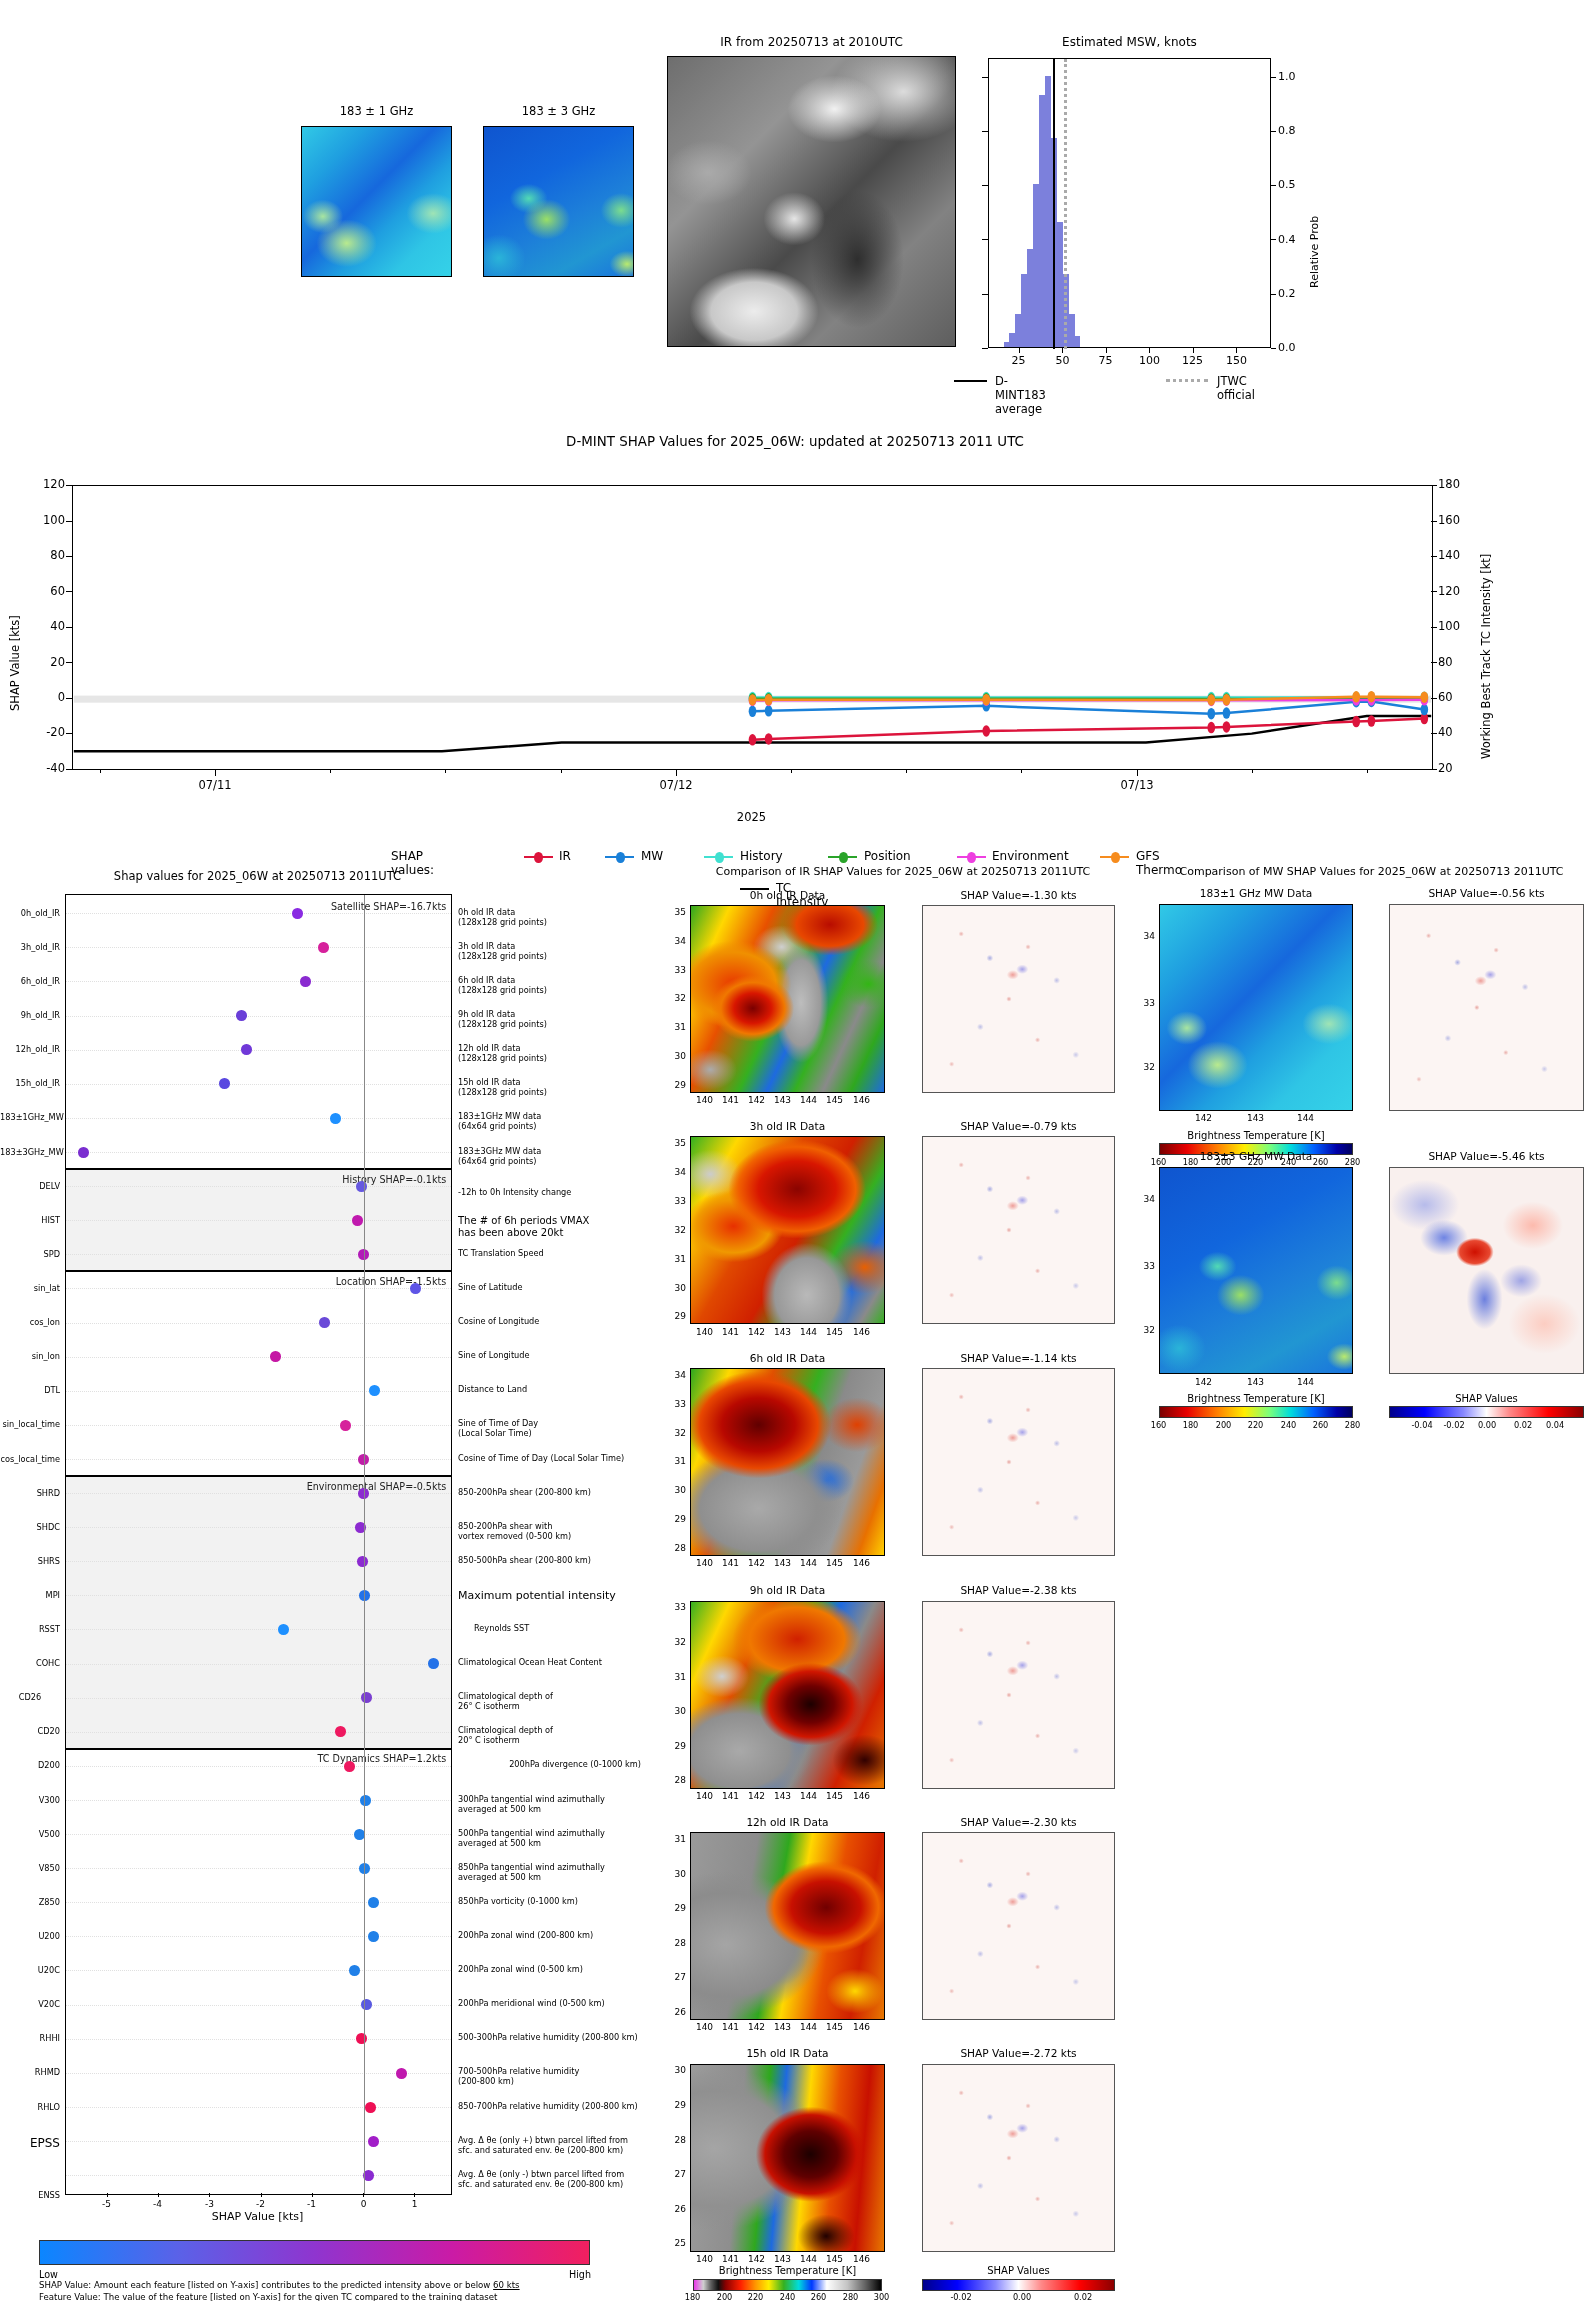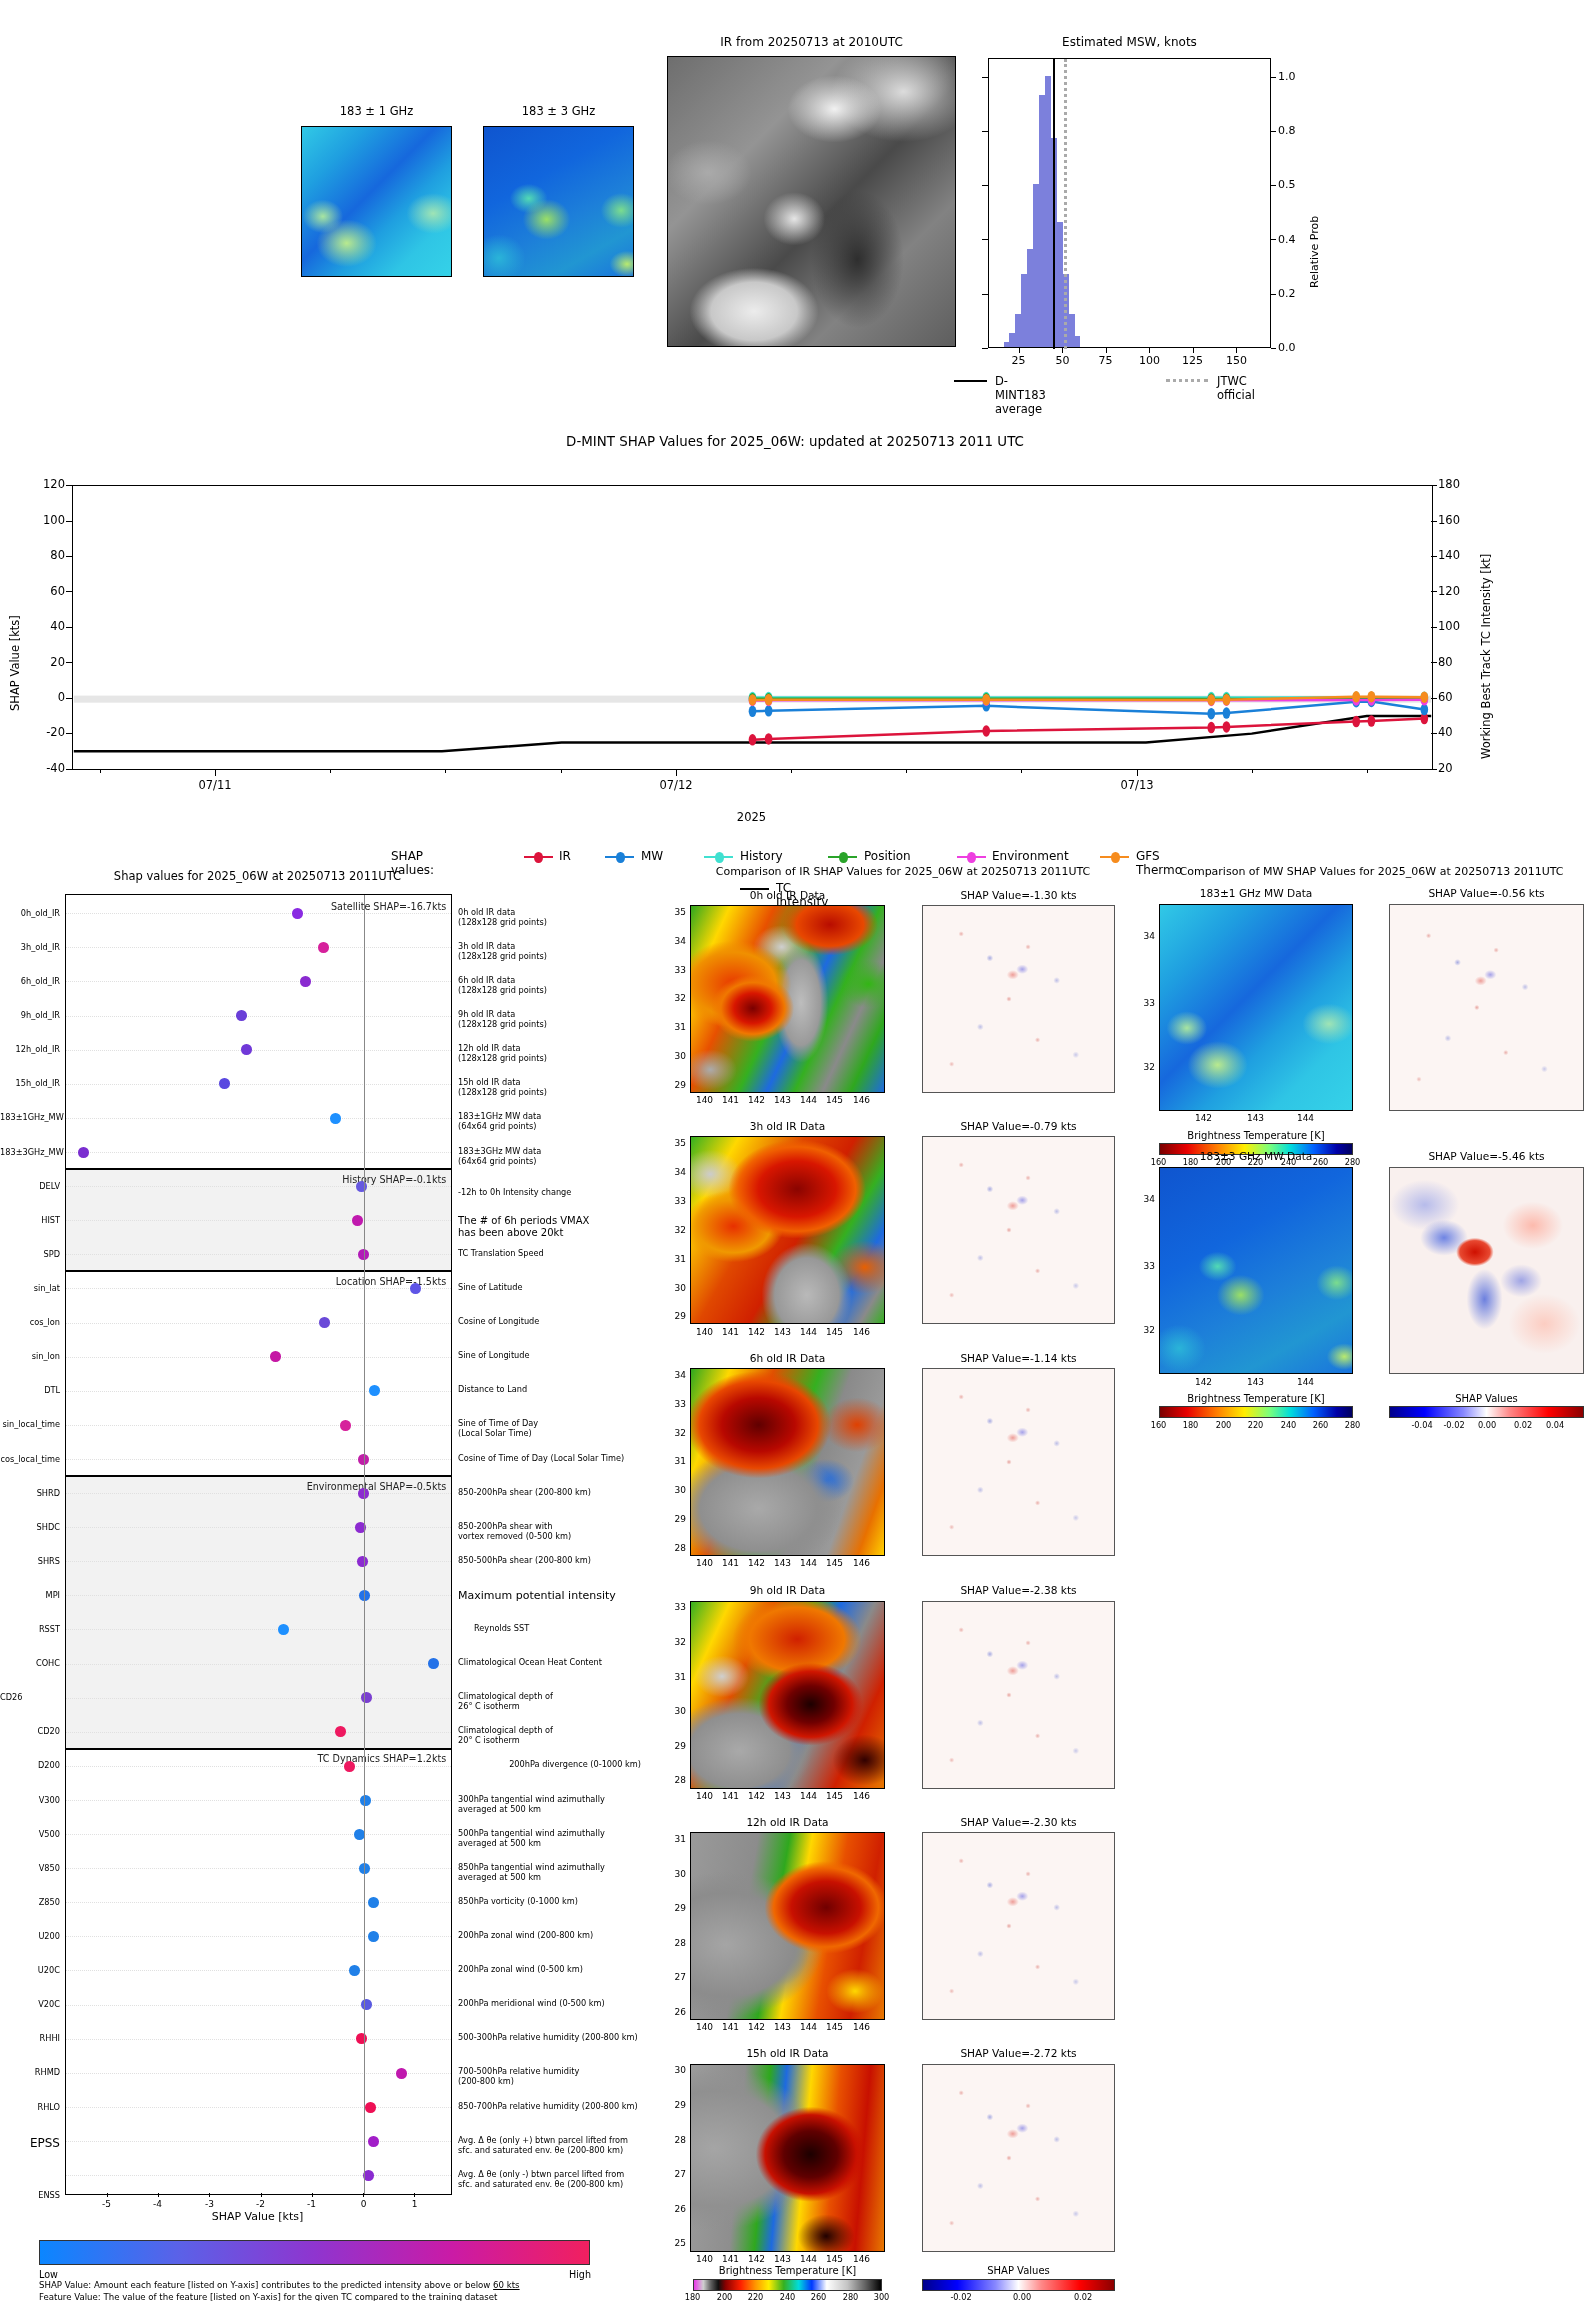--- a/index.html
+++ b/index.html
@@ -472,21 +472,21 @@
       <div style="position: absolute; left: 458px; top: 1522px; width: 183px; font-size: 8.2px; line-height: 1.18; white-space: pre-line;">850-200hPa shear with
 vortex removed (0-500 km)</div>
       <div style="position: absolute; left: 0px; top: 1556px; width: 60px; text-align: right; font-size: 8.2px; white-space: nowrap;">SHRS</div>
       <div style="position: absolute; left: 458px; top: 1556px; width: 183px; font-size: 8.2px; line-height: 1.18; white-space: pre-line;">850-500hPa shear (200-800 km)</div>
       <div style="position: absolute; left: 0px; top: 1590px; width: 60px; text-align: right; font-size: 8.2px; white-space: nowrap;">MPI</div>
       <div style="position: absolute; left: 458px; top: 1590px; width: 183px; font-size: 11px; line-height: 1.18; white-space: pre-line;">Maximum potential intensity</div>
       <div style="position: absolute; left: 0px; top: 1624px; width: 60px; text-align: right; font-size: 8.2px; white-space: nowrap;">RSST</div>
       <div style="position: absolute; left: 458px; top: 1624px; width: 183px; font-size: 8.2px; line-height: 1.18; white-space: pre-line; margin-left: 16px;">Reynolds SST</div>
       <div style="position: absolute; left: 0px; top: 1658px; width: 60px; text-align: right; font-size: 8.2px; white-space: nowrap;">COHC</div>
       <div style="position: absolute; left: 458px; top: 1658px; width: 183px; font-size: 8.2px; line-height: 1.18; white-space: pre-line;">Climatological Ocean Heat Content</div>
-      <div style="position: absolute; left: 0px; top: 1692px; width: 60px; text-align: left; font-size: 8.2px; white-space: nowrap;">CD26</div>
+      <div style="position: absolute; left: 0px; top: 1692px; width: 60px; text-align: center; font-size: 8.2px; white-space: nowrap;">CD26</div>
       <div style="position: absolute; left: 458px; top: 1692px; width: 183px; font-size: 8.2px; line-height: 1.18; white-space: pre-line;">Climatological depth of
 26° C isotherm</div>
       <div style="position: absolute; left: 0px; top: 1726px; width: 60px; text-align: right; font-size: 8.2px; white-space: nowrap;">CD20</div>
       <div style="position: absolute; left: 458px; top: 1726px; width: 183px; font-size: 8.2px; line-height: 1.18; white-space: pre-line;">Climatological depth of
 20° C isotherm</div>
       <div style="position: absolute; left: 0px; top: 1760px; width: 60px; text-align: right; font-size: 8.2px; white-space: nowrap;">D200</div>
       <div style="position: absolute; left: 458px; top: 1760px; width: 183px; font-size: 8.2px; line-height: 1.18; white-space: pre-line; text-align: right;">200hPa divergence (0-1000 km)</div>
       <div style="position: absolute; left: 0px; top: 1795px; width: 60px; text-align: right; font-size: 8.2px; white-space: nowrap;">V300</div>
       <div style="position: absolute; left: 458px; top: 1795px; width: 183px; font-size: 8.2px; line-height: 1.18; white-space: pre-line;">300hPa tangential wind azimuthally
 averaged at 500 km</div>

